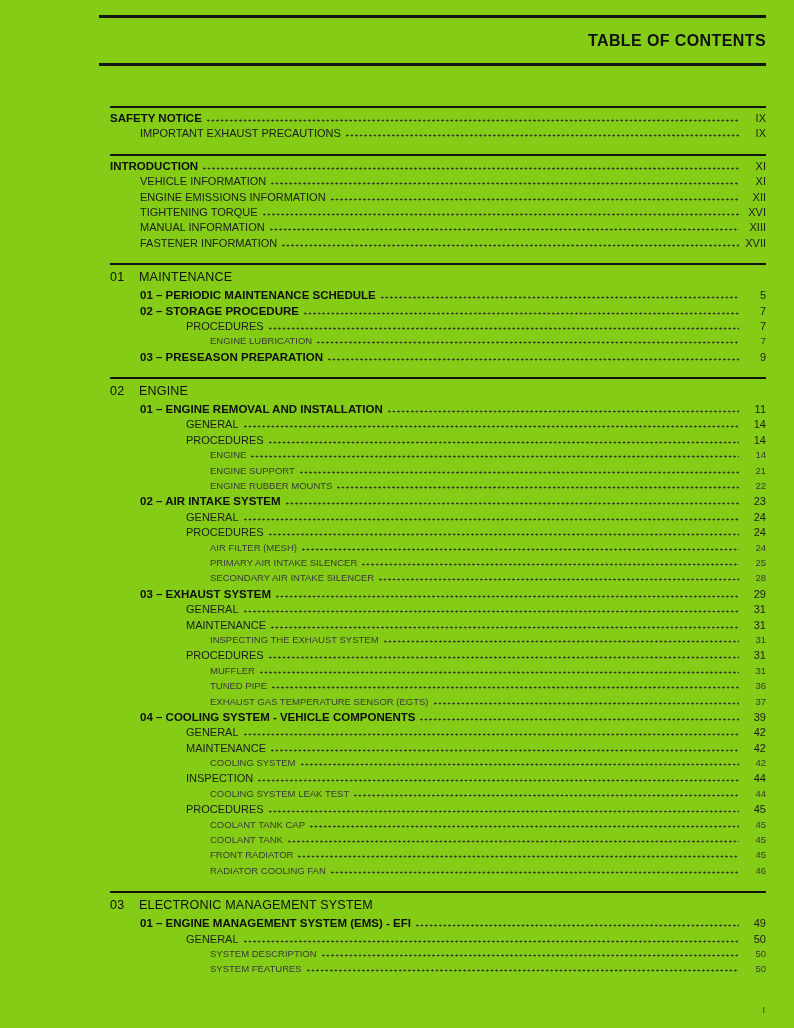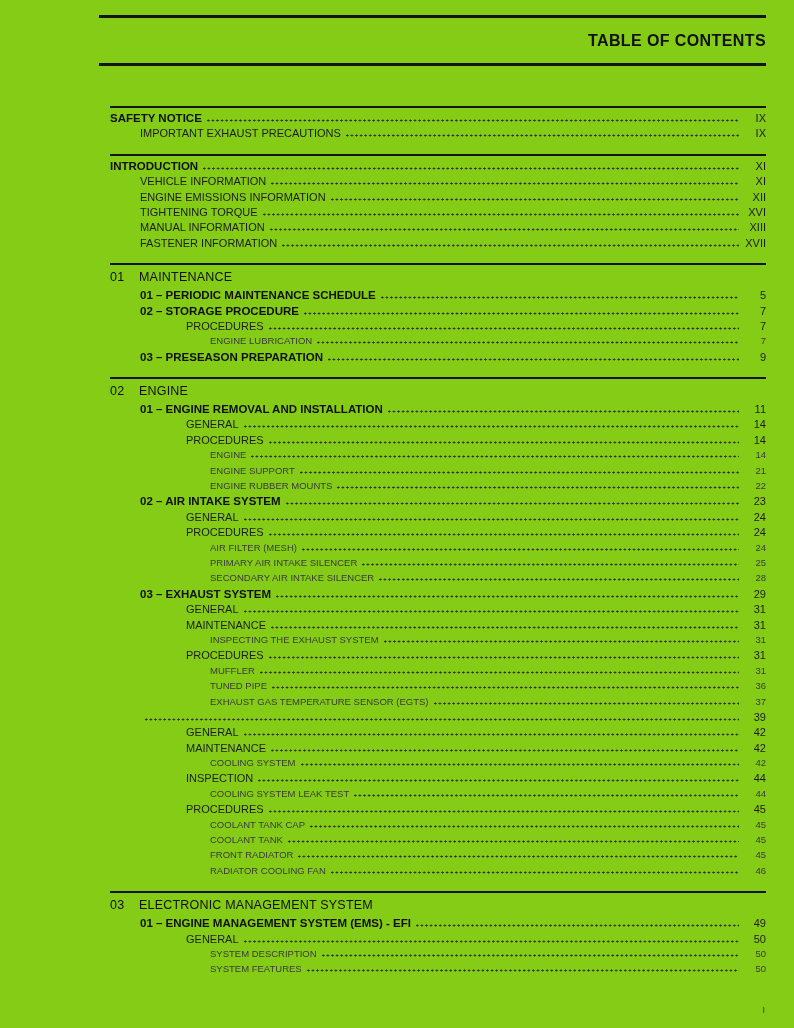--- a/index.html
+++ b/index.html
@@ -269,20 +269,21 @@
           <span class="lbl">TUNED PIPE</span>
           <span class="dots"></span>
           <span class="pg">36</span>
         </div>
       <div class="row l3 sm">
           <span class="lbl">EXHAUST GAS TEMPERATURE SENSOR (EGTS)</span>
           <span class="dots"></span>
           <span class="pg">37</span>
         </div>
       <div class="row l1 b">
+          <span class="lbl">04 – COOLING SYSTEM - VEHICLE COMPONENTS</span>
           <span class="dots"></span>
           <span class="pg">39</span>
         </div>
       <div class="row l2">
           <span class="lbl">GENERAL</span>
           <span class="dots"></span>
           <span class="pg">42</span>
         </div>
       <div class="row l2">
           <span class="lbl">MAINTENANCE</span>

